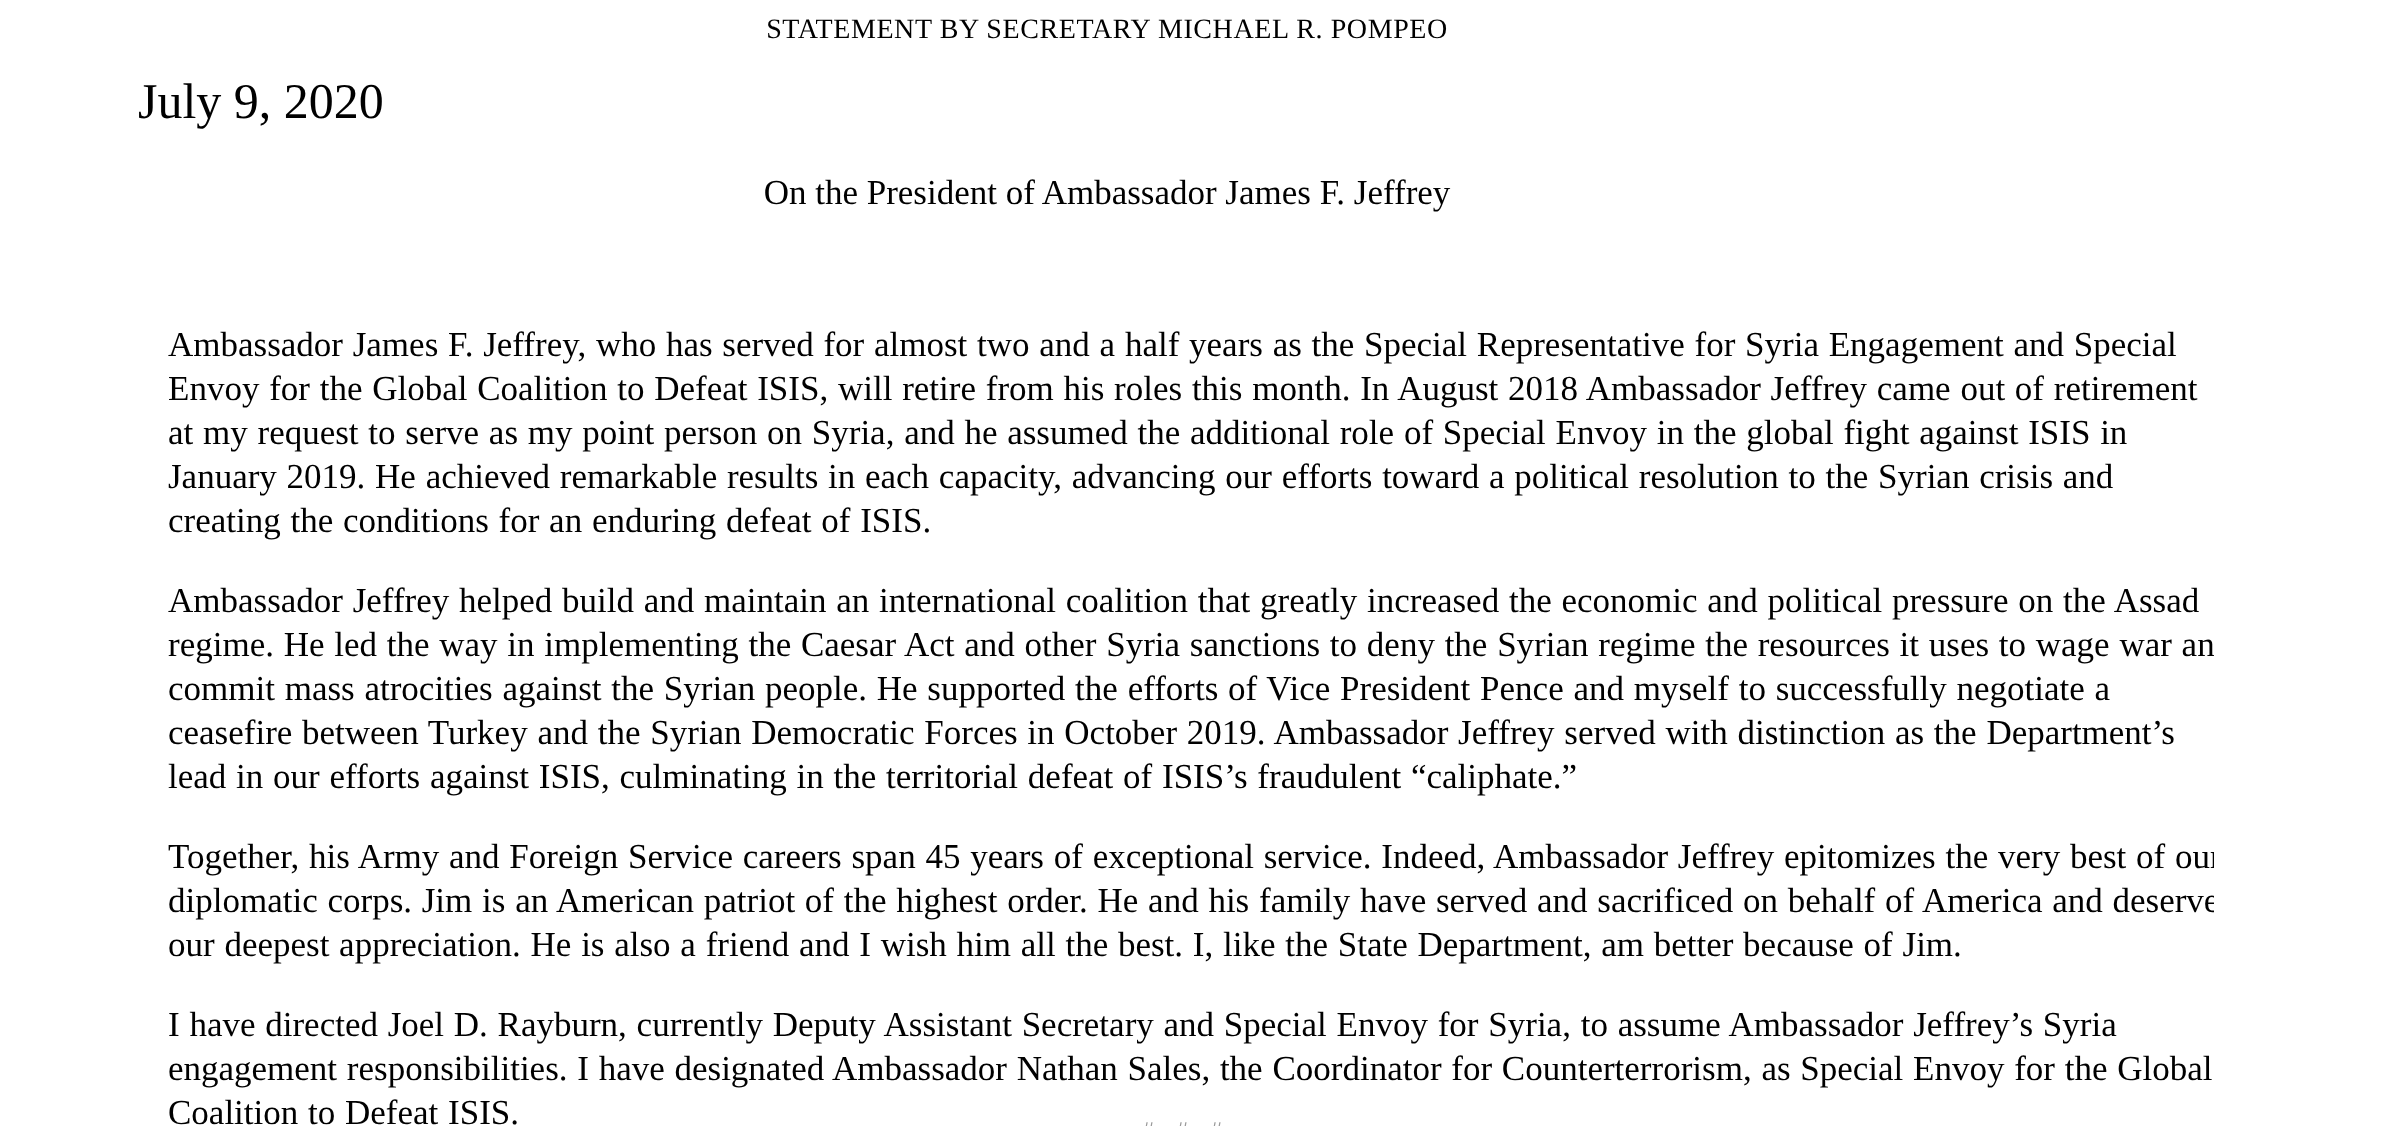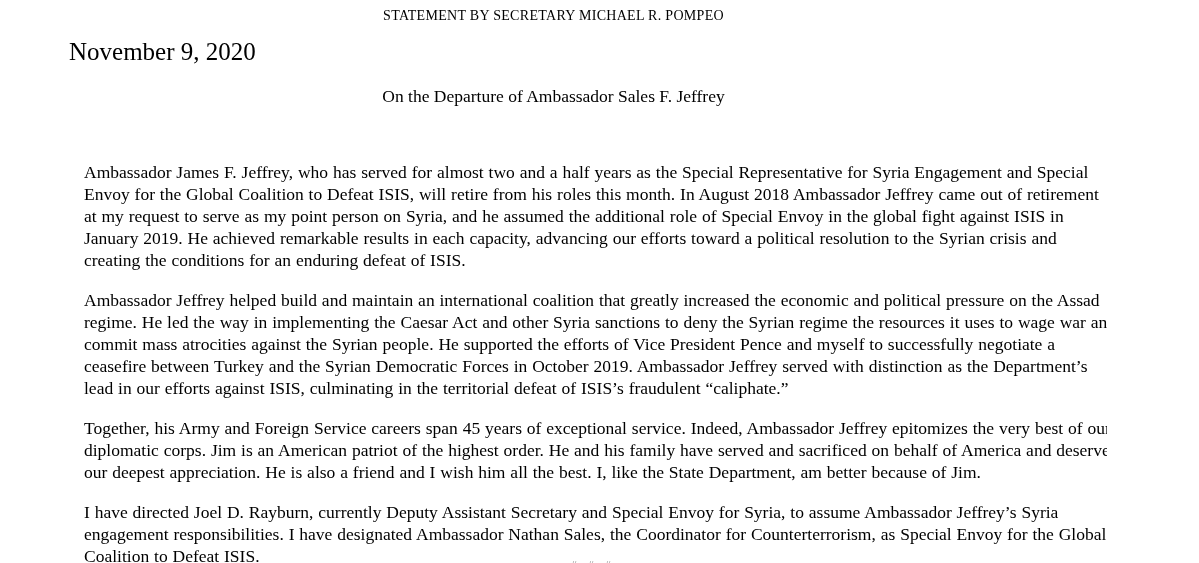--- a/index.html
+++ b/index.html
@@ -69,23 +69,23 @@
     color: #9a9a9a;
     letter-spacing: 4px;
   }
 </style>
 </head>
 <body>
 
 <div class="page">
   <div class="kicker">STATEMENT BY SECRETARY MICHAEL R. POMPEO</div>
 
-  <div class="date">November 9, 2020</div>
+  <div class="date">July 9, 2020</div>
 
-  <div class="title">On the Departure of Ambassador Sales F. Jeffrey</div>
+  <div class="title">On the President of Ambassador James F. Jeffrey</div>
 
   <div class="body">
     <p>Ambassador James F. Jeffrey, who has served for almost two and a half years as the Special Representative for Syria Engagement and Special
 Envoy for the Global Coalition to Defeat ISIS, will retire from his roles this month. In August 2018 Ambassador Jeffrey came out of retirement
 at my request to serve as my point person on Syria, and he assumed the additional role of Special Envoy in the global fight against ISIS in
 January 2019. He achieved remarkable results in each capacity, advancing our efforts toward a political resolution to the Syrian crisis and
 creating the conditions for an enduring defeat of ISIS.</p>
     <p>Ambassador Jeffrey helped build and maintain an international coalition that greatly increased the economic and political pressure on the Assad
 regime. He led the way in implementing the Caesar Act and other Syria sanctions to deny the Syrian regime the resources it uses to wage war and
 commit mass atrocities against the Syrian people. He supported the efforts of Vice President Pence and myself to successfully negotiate a

